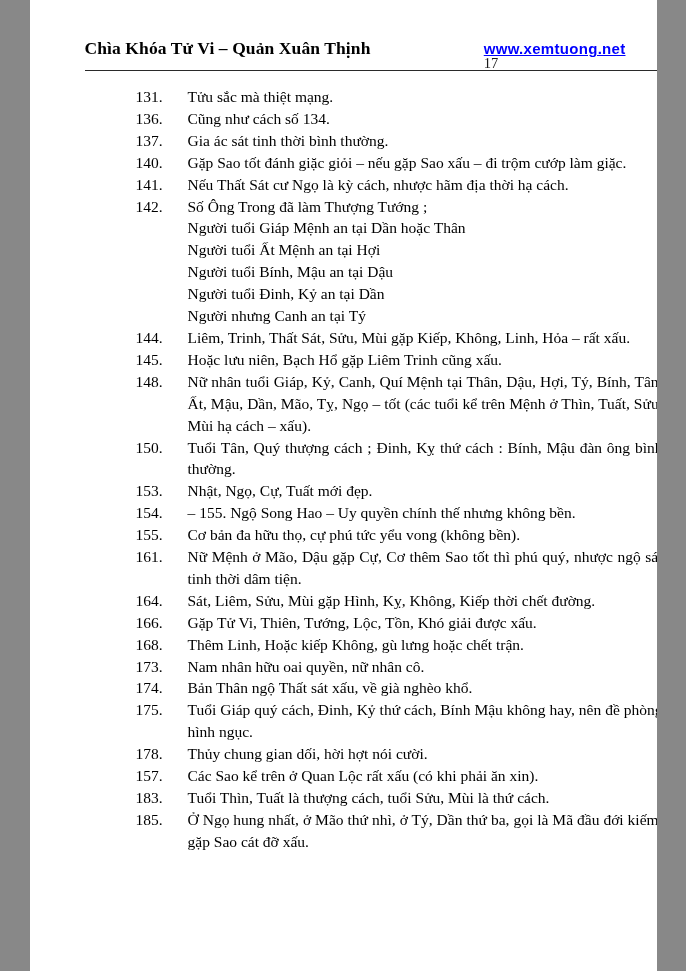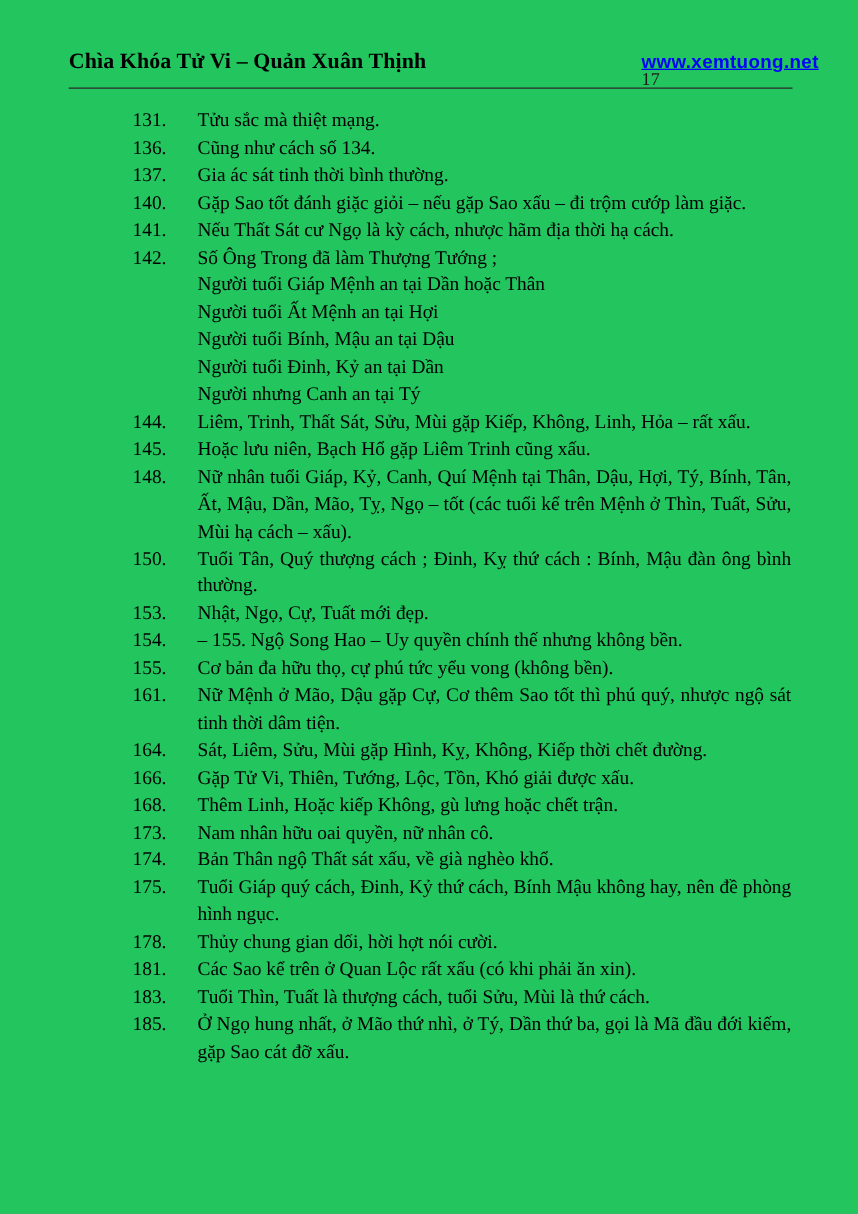--- a/index.html
+++ b/index.html
@@ -1,22 +1,22 @@
 <!DOCTYPE html>
 <html><head>
 <meta charset="utf-8">
 <style>
   html, body { margin: 0; padding: 0; }
   body { background: #888; }
   .page {
     position: relative;
-    width: 686px;
+    width: 627px;
     height: 971px;
     margin: 0 auto;
-    background: #22c55e;
+    background: #ffffff;
     font-family: "Liberation Serif", serif;
     color: #000000;
     overflow: hidden;
     box-sizing: border-box;
   }
   .header {
     position: absolute;
     top: 38px;
     left: 55px;
     right: 44px;
@@ -246,21 +246,21 @@
     </div>
 
     <div class="list-item">
       <div class="item-number">178.</div>
       <div class="item-text">
           <div class="line">Thủy chung gian dối, hời hợt nói cười.</div>
         </div>
     </div>
 
     <div class="list-item">
-      <div class="item-number">181.</div>
+      <div class="item-number">157.</div>
       <div class="item-text">
           <div class="line">Các Sao kể trên ở Quan Lộc rất xấu (có khi phải ăn xin).</div>
         </div>
     </div>
 
     <div class="list-item">
       <div class="item-number">183.</div>
       <div class="item-text">
           <div class="line">Tuổi Thìn, Tuất là thượng cách, tuổi Sửu, Mùi là thứ cách.</div>
         </div>

